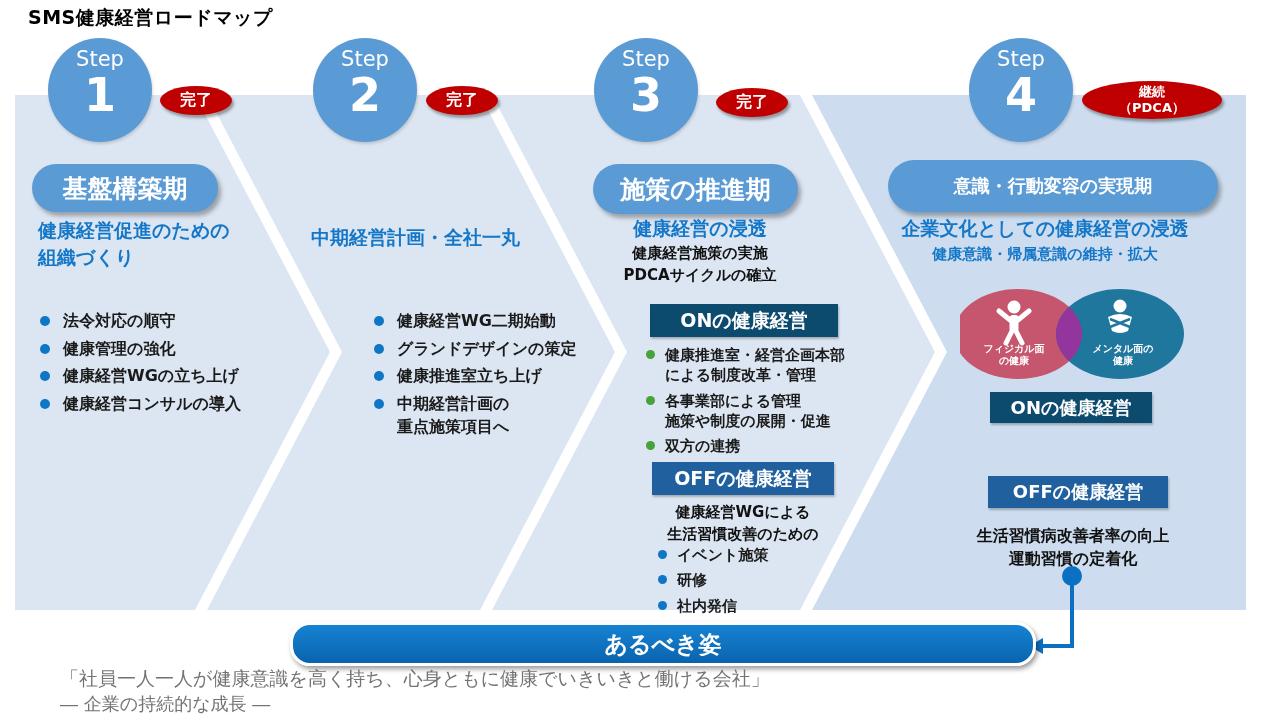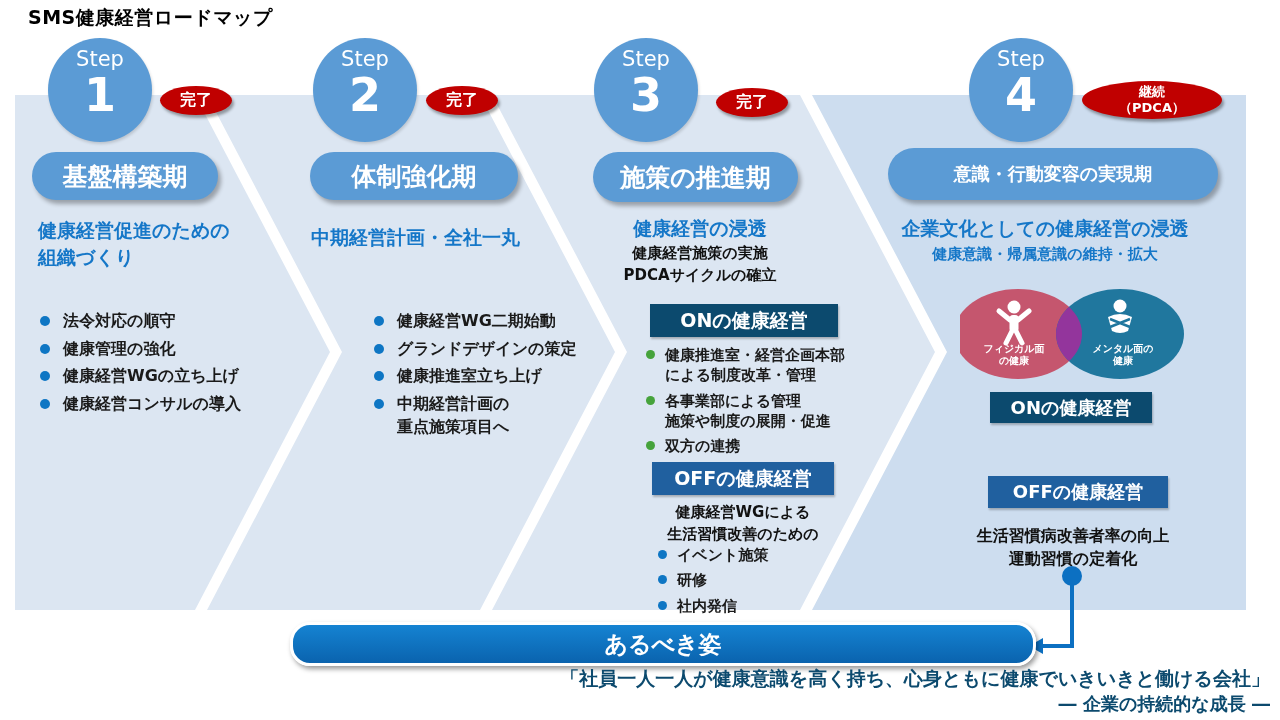--- a/index.html
+++ b/index.html
@@ -23,21 +23,21 @@
   .circle .w{font-size:21px;margin-top:11px;line-height:1;}
   .circle .n{font-size:46px;font-weight:bold;line-height:1;margin-top:2px;}
 
   .badge{background:#c00000;color:#fff;border-radius:50%;display:flex;align-items:center;
          justify-content:center;text-align:center;font-weight:bold;
          box-shadow:2px 3px 3px rgba(0,0,0,.35);}
   .badge.small{width:72px;height:29px;font-size:16px;}
   .badge.big{width:140px;height:38px;font-size:13px;line-height:1.2;}
 
   .pill{background:#5b9bd5;color:#fff;border-radius:26px;display:flex;align-items:center;
-        justify-content:center;font-weight:bold;box-shadow:3px 4px 4px rgba(0,0,0,.3);}
+        justify-content:center;font-weight:bold;box-shadow:3px 4px 4px rgba(0,0,0,.3);margin-top:12px;}
 
   .bluehead{color:#1577c8;font-weight:bold;font-size:19px;line-height:1.4;}
   .subhead{font-weight:bold;font-size:15px;line-height:1.45;color:#111;text-align:center;}
   .subhead.blue{color:#1577c8;}
 
   ul.bullets{list-style:none;margin:0;padding:0;}
   ul.bullets li{display:flex;align-items:flex-start;margin-bottom:5px;font-weight:bold;color:#1a1a1a;}
   ul.bullets .dot{flex:0 0 auto;width:10px;height:10px;border-radius:50%;background:#0e76c4;margin:6px 13px 0 0;}
   ul.bullets.sz16 li{font-size:16px;line-height:1.42;}
   ul.bullets.sz15 li{font-size:15px;line-height:1.35;}
@@ -46,21 +46,21 @@
 
   .banner{color:#fff;font-weight:bold;display:flex;align-items:center;justify-content:center;
           box-shadow:1px 2px 2px rgba(0,0,0,.25);}
   .banner.green{background:#0c4a6e;}
   .banner.navy{background:#20609f;}
 
   .goalpill{left:290px;top:622px;width:740px;height:38px;border-radius:20px;
             background:linear-gradient(#1583d2,#0a63ae);border:3px solid #fff;
             box-shadow:2px 3px 5px rgba(0,0,0,.4);display:flex;align-items:center;justify-content:center;
             color:#fff;font-size:23px;font-weight:bold;}
-  .goaltext{font-weight:bold;color:#0c4a6e;text-align:right;}
+  .goaltext{font-weight:normal;color:#737373;text-align:left;}
 
   .conn{background:#0c70c2;}
   .arrowhead{width:0;height:0;border-top:8px solid transparent;border-bottom:8px solid transparent;
              border-right:14px solid #0c70c2;}
   .bigdot{width:20px;height:20px;border-radius:50%;background:#0c70c2;}
 </style>
 </head>
 <body>
 
 <div id="stage">
@@ -97,21 +97,20 @@
         <span class="dot"></span>
         <span class="pre">健康経営コンサルの導入</span>
       </li>
   </ul>
 
   <div class="abs circle" style="left:313px;top:38px;">
     <div class="w">Step</div>
     <div class="n">2</div>
   </div>
   <div class="abs badge small" style="left:426px;top:86px;">完了</div>
-  <div class="abs pill" style="left:310px;top:152px;width:208px;height:48px;font-size:25px;">体制強化期</div>
   <div class="abs bluehead" style="left:311px;top:224px;">中期経営計画・全社一丸</div>
   <ul class="abs bullets sz16" style="left:374px;top:310px;">
     <li>
         <span class="dot"></span>
         <span class="pre">健康経営WG二期始動</span>
       </li>
     <li>
         <span class="dot"></span>
         <span class="pre">グランドデザインの策定</span>
       </li>

